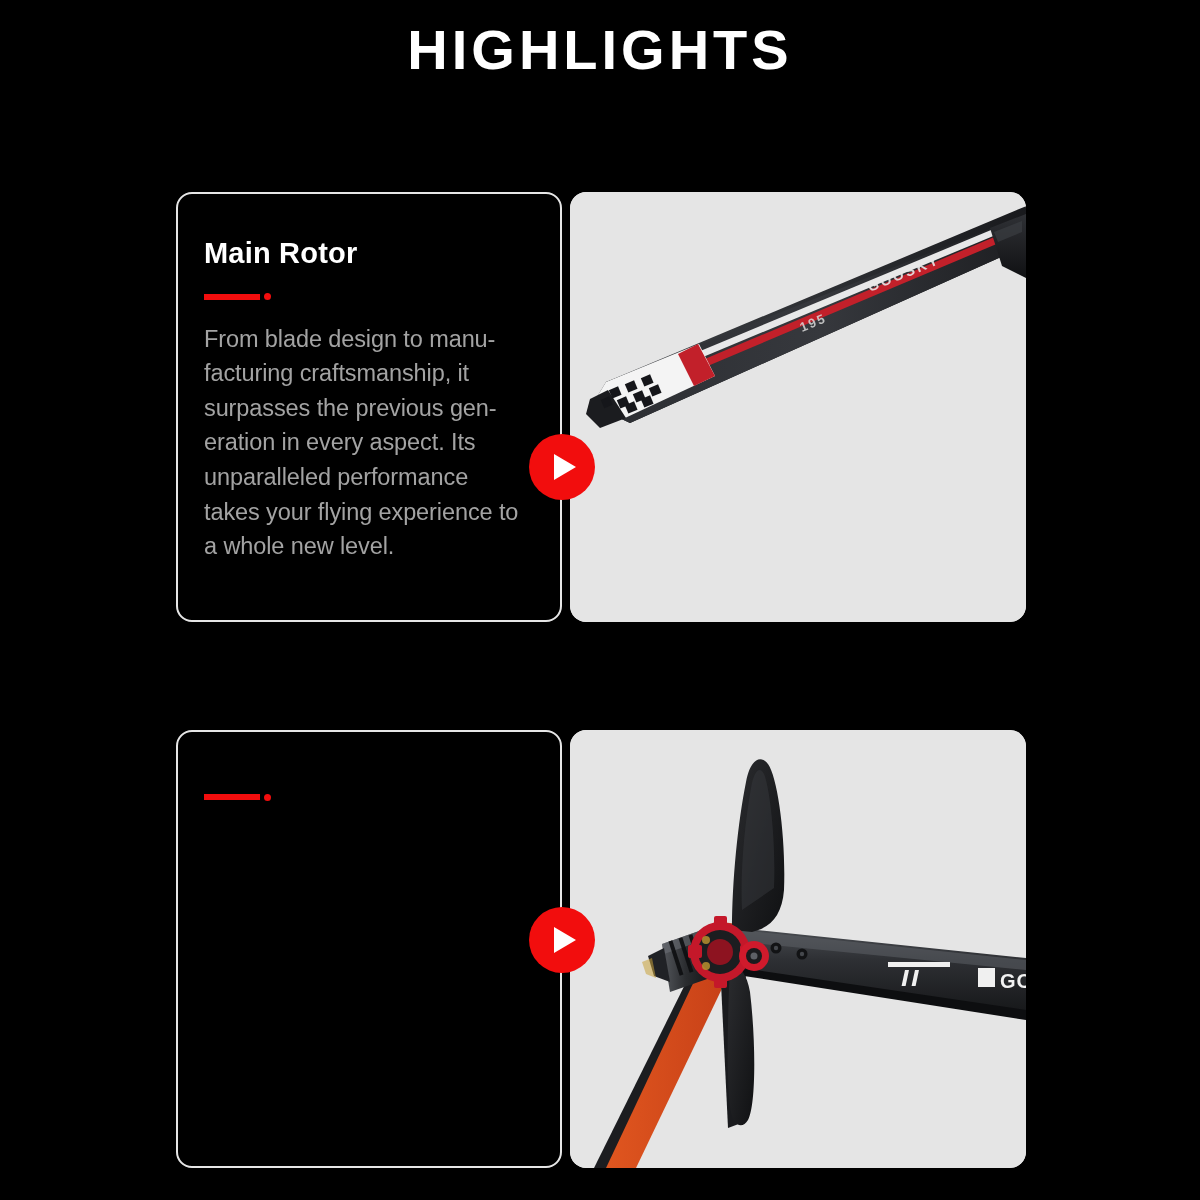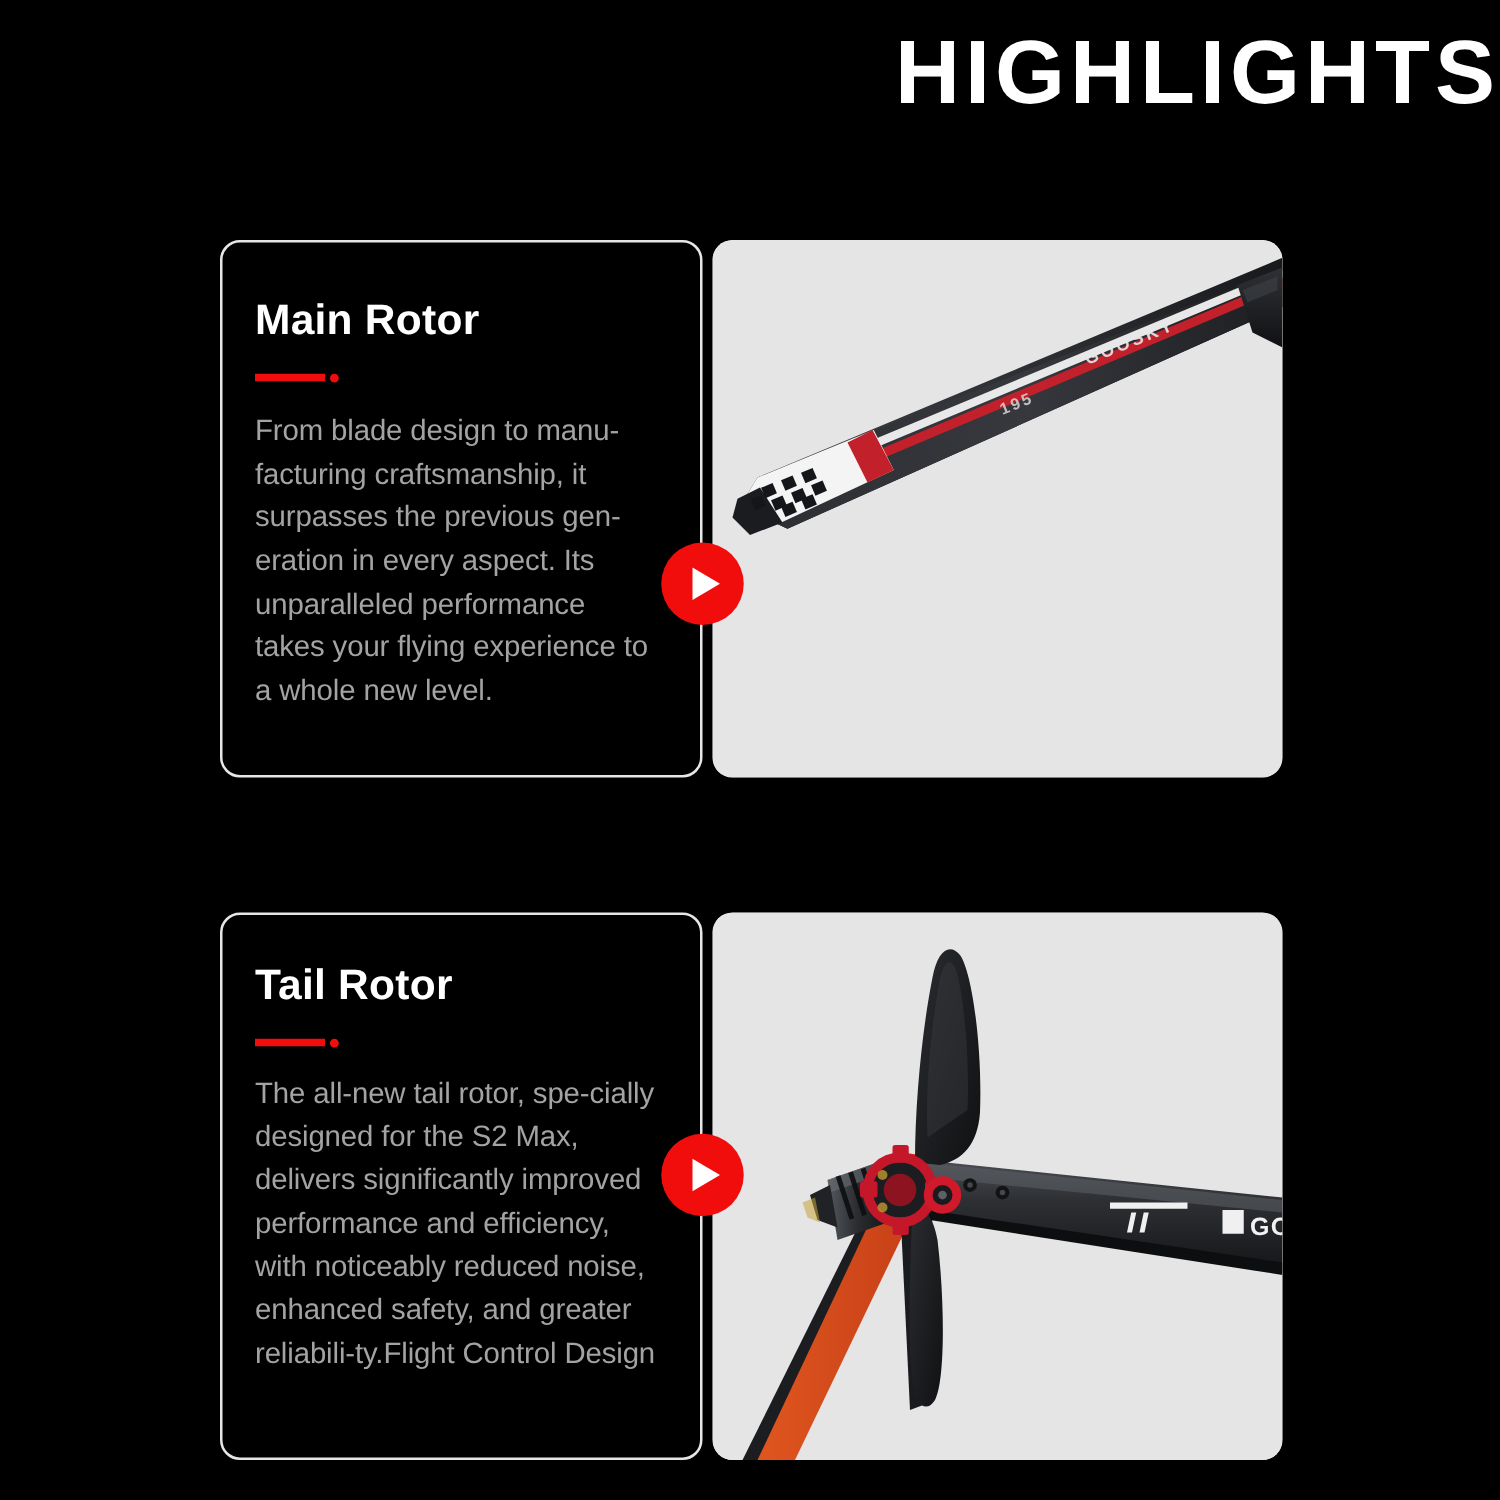--- a/index.html
+++ b/index.html
@@ -14,23 +14,23 @@
     font-family: "Liberation Sans", sans-serif;
     position: relative;
   }
 
   
   .page-title {
     position: absolute;
     top: 22px;
     left: 0;
     width: 1200px;
-    text-align: right;
+    text-align: center;
     color: #ffffff;
-    font-size: 72px;
+    font-size: 56px;
     font-weight: bold;
     letter-spacing: 4px;
     line-height: 1;
     font-family: "Liberation Sans", sans-serif;
   }
 
   
   .feature-row {
     position: absolute;
     left: 176px;
@@ -50,21 +50,21 @@
     background: #000000;
     border: 2px solid #e6e6e6;
     border-radius: 16px;
     padding: 44px 30px 20px 26px;
     z-index: 2;
   }
   .row-2 .text-card { padding-top: 38px; }
 
   .card-heading {
     color: #ffffff;
-    font-size: 34px;
+    font-size: 29px;
     font-weight: bold;
     line-height: 1.1;
     margin: 0 0 0 0;
     letter-spacing: 0.2px;
   }
 
   .accent-rule {
     margin-top: 22px;
     height: 10px;
     display: flex;
@@ -229,28 +229,26 @@
   <div class="play-badge">
     <svg class="tri" width="26" height="28" viewBox="0 0 26 28" xmlns="http://www.w3.org/2000/svg">
       <path d="M2,1 L24,14 L2,27 Z" fill="#ffffff"></path>
     </svg>
   </div>
 </div>
 
 <div class="feature-row row-2">
 
   <div class="text-card">
-    <div class="card-heading">Tail Rotor</div>
 
     <div class="accent-rule">
       <span class="accent-bar"></span>
       <span class="accent-dot"></span>
     </div>
 
-    <div class="card-body">The all-new tail rotor, spe-cially designed for the S2 Max, delivers significantly improved performance and efficiency, with noticeably reduced noise, enhanced safety, and greater reliabili-ty.Flight Control Design</div>
   </div>
 
   <div class="image-panel">
     <div class="tail-wrap">
       <svg width="456" height="438" viewBox="0 0 456 438" xmlns="http://www.w3.org/2000/svg">
         <defs>
           <linearGradient id="boomG" x1="0" y1="0" x2="0" y2="1">
             <stop offset="0" stop-color="#4a4d52"></stop>
             <stop offset="0.35" stop-color="#2e3034"></stop>
             <stop offset="1" stop-color="#141517"></stop>

